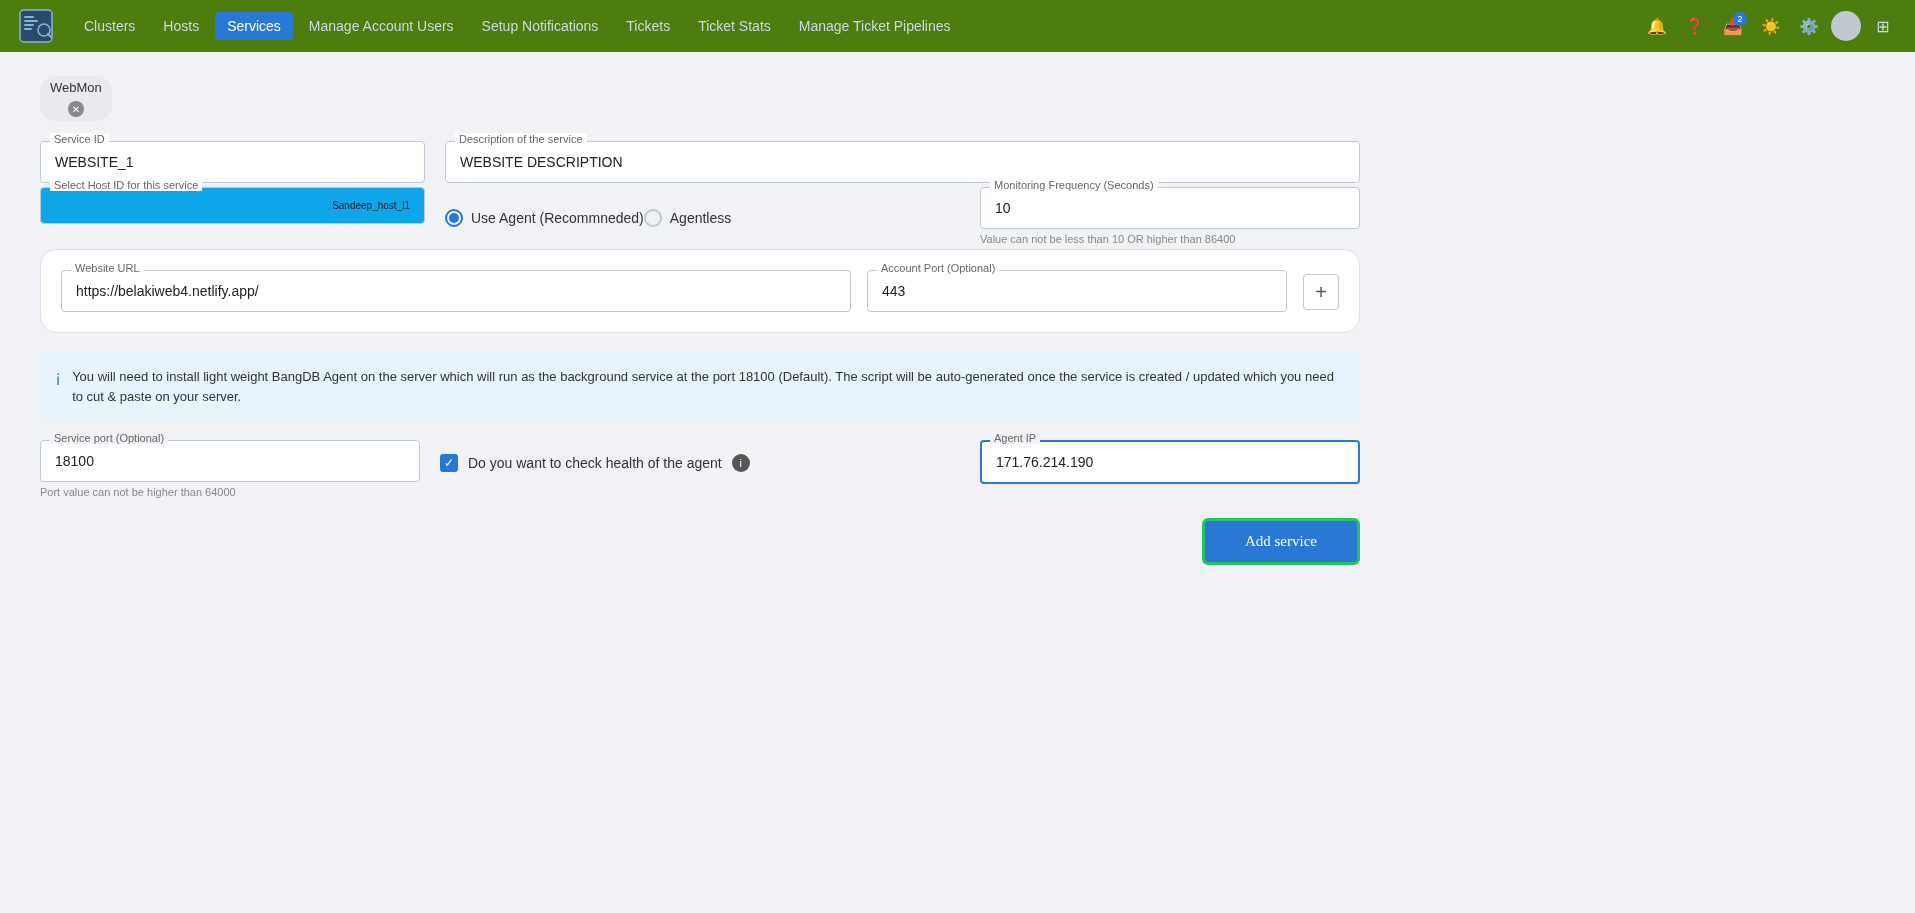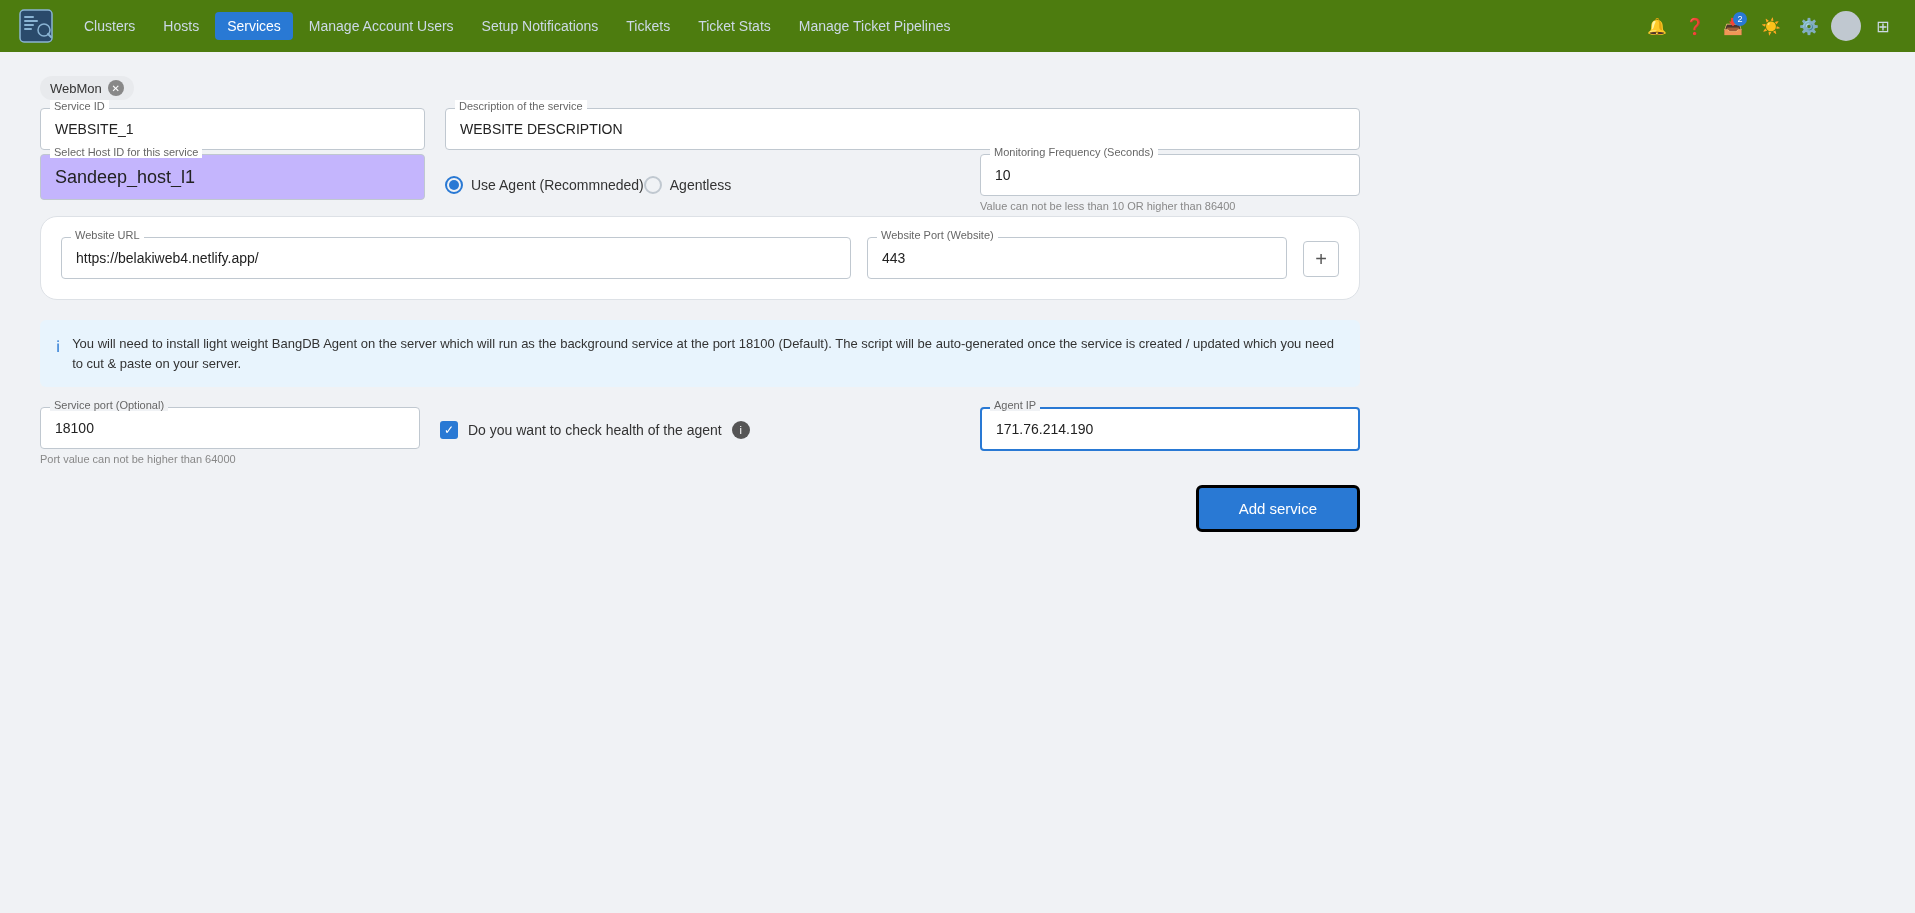--- a/index.html
+++ b/index.html
@@ -76,22 +76,23 @@
 
     
     .tag-chip {
       display: inline-flex;
       align-items: center;
       background: #e8eaed;
       border-radius: 16px;
       padding: 4px 10px;
       font-size: 13px;
       color: #333;
-      margin-bottom: 8px;
+      margin-bottom: 20px;
       gap: 6px;
+      flex-direction: column;
     }
     .tag-chip-close {
       width: 16px; height: 16px;
       border-radius: 50%;
       background: #888;
       color: #fff;
       display: flex; align-items: center; justify-content: center;
       font-size: 10px;
       cursor: pointer;
     }
@@ -130,26 +131,27 @@
       background: #fff;
       outline: none;
     }
     .form-input.highlighted { border-color: #2979d4; border-width: 2px; }
 
     .form-select {
       width: 100%;
       border: 1px solid #c0c8d0;
       border-radius: 4px;
       padding: 12px 14px;
-      font-size: 18px;
+      font-size: 10px;
       color: #222;
-      background: #c4b5fd;
+      background: #0ea5e9;
       outline: none;
       appearance: none;
       cursor: pointer;
+      text-align: right;
     }
 
     
     .radio-group {
       display: flex;
       align-items: flex-end;
       padding: 12px 0;
     }
     .radio-option {
       display: flex;
@@ -289,27 +291,28 @@
       flex: 0 0 380px;
     }
 
     
     .add-service-btn {
       display: block;
       margin-left: auto;
       margin-top: 20px;
       background: #2979d4;
       color: #fff;
-      border: 3px solid #000000;
+      border: 3px solid #22c55e;
       border-radius: 6px;
       padding: 12px 40px;
       font-size: 15px;
       font-weight: 500;
       cursor: pointer;
       outline: none;
+      font-family: Liberation Serif, serif;
     }
 
     .helper-text-freq {
       font-size: 11px;
       color: #888;
       margin-top: 4px;
     }
   </style>
 </head>
 <body>
@@ -406,21 +409,21 @@
   
 
   
   <div class="website-card">
     <div class="website-row">
       <div class="form-group" style="flex:1; position:relative;">
         <label class="field-label">Website URL</label>
         <input class="form-input" type="text" value="https://belakiweb4.netlify.app/" style="">
       </div>
       <div class="form-group" style="max-width:420px; position:relative;">
-        <label class="field-label">Website Port (Website)</label>
+        <label class="field-label">Account Port (Optional)</label>
         <input class="form-input" type="text" value="443" style="">
       </div>
       <button class="plus-btn">+</button>
     </div>
   </div>
 
   
   <div class="info-banner">
     <div class="info-icon">ℹ</div>
     <div class="info-text">You will need to install light weight BangDB Agent on the server which will run as the background service at the port 18100 (Default). The script will be auto-generated once the service is created / updated which you need to cut &amp; paste on your server.</div>

